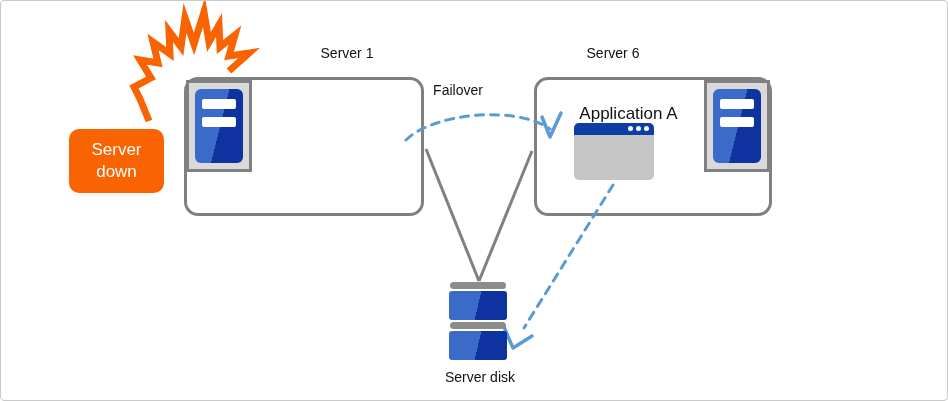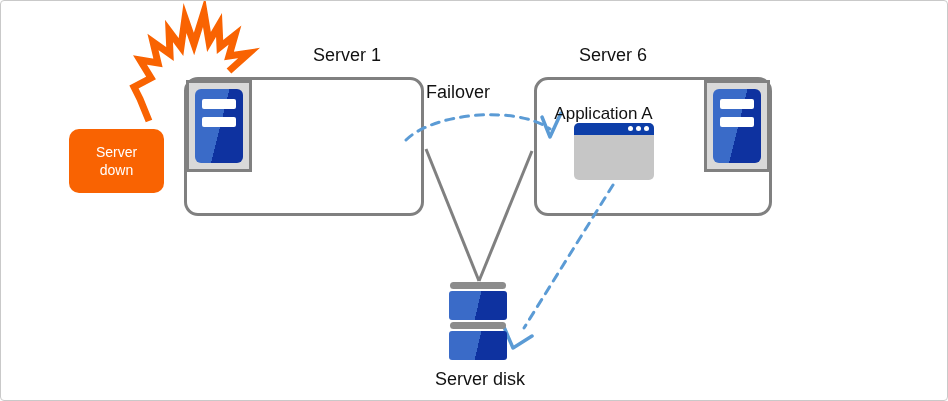--- a/index.html
+++ b/index.html
@@ -9,21 +9,21 @@
     background:#ffffff;
     border:1px solid #c9c9c9;
     border-radius:4px;
     box-sizing:border-box;
     font-family:"Liberation Sans", sans-serif;
     overflow:hidden;
   }
   .label{
     position:absolute;
     color:#111;
-    font-size:18px;
+    font-size:14px;
     text-align:center;
     white-space:nowrap;
     z-index:4;
   }
   
   .group-box{
     position:absolute;
     width:240px;height:139px;
     background:#ffffff;
     border:3px solid #808080;
@@ -89,30 +89,30 @@
     border-radius:3px;
   }
   .disk-cap.mid{margin-top:2px;}
   
   .badge{
     position:absolute;left:68px;top:128px;
     width:95px;height:64px;
     background:#f96302;
     border-radius:10px;
     color:#ffffff;
-    font-size:14px;line-height:1.32;
+    font-size:17px;line-height:1.32;
     display:flex;align-items:center;justify-content:center;
     text-align:center;
     z-index:3;
     padding:0 10px;box-sizing:border-box;
   }
   #server1-label{left:286px;top:44px;width:120px;}
   #server2-label{left:552px;top:44px;width:120px;}
   #failover-label{left:407px;top:81px;width:100px;}
-  #application-label{left:545px;top:103px;width:115px;font-size:17px;}
+  #application-label{left:570px;top:103px;width:115px;font-size:17px;}
   #shared-disk-label{left:419px;top:368px;width:120px;}
 </style>
 </head>
 <body>
 
 <div class="canvas">
 
   <div class="group-box" id="server1-box"></div>
   <div class="group-box" id="server2-box"></div>
 

